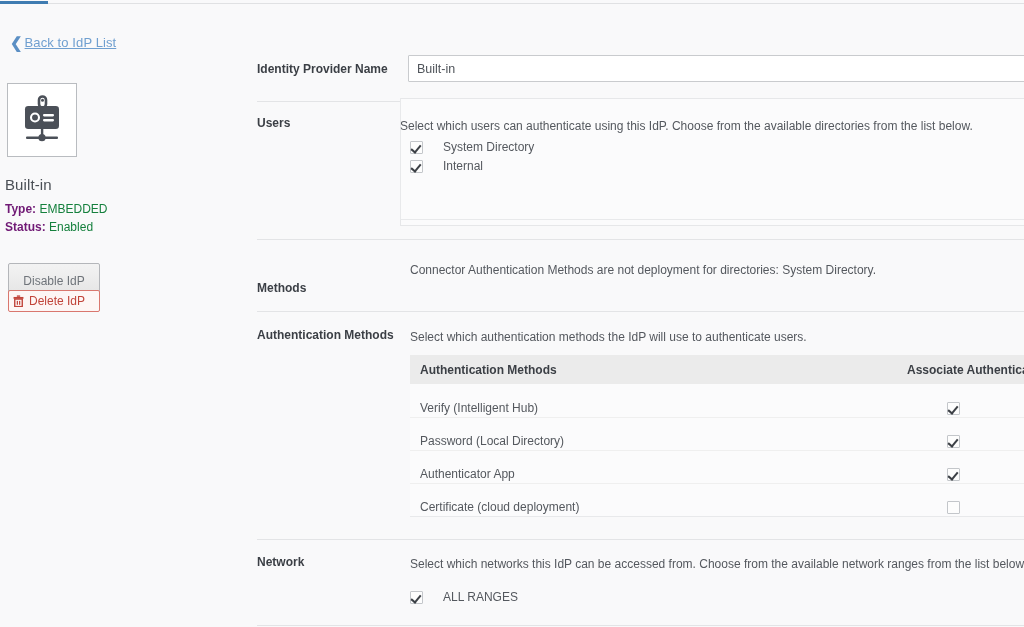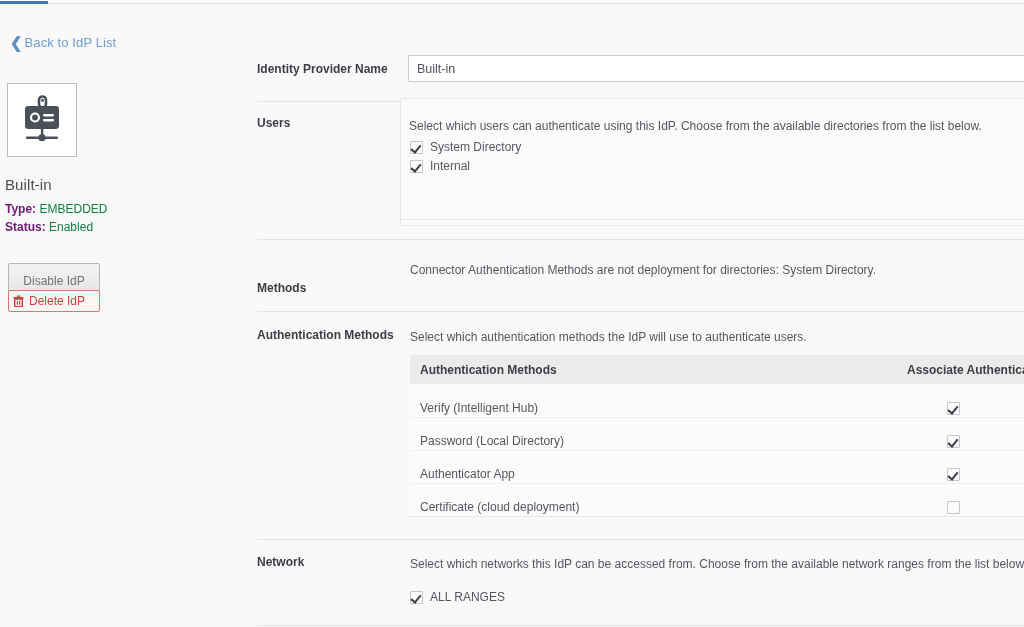--- a/index.html
+++ b/index.html
@@ -37,21 +37,21 @@
     position: absolute; left: 10px; top: 30px;
     font-size: 13px; color: #6f9fd0;
     cursor: pointer; white-space: nowrap;
     display: flex; align-items: center; gap: 1px;
     text-decoration: none;
   }
   #back-link .chev {
     font-size: 15px; color: #5b8fc4; line-height: 1;
     font-weight: bold; margin-right: 1px;
   }
-  #back-link .lbl { letter-spacing: .1px; }
+  #back-link .lbl { letter-spacing: .1px; text-decoration: underline; }
 
   #idp-avatar {
     position: absolute; left: 7px; top: 78px;
     width: 70px; height: 74px;
     border: 1px solid #b9bcc0; background: #ffffff;
     display: flex; align-items: center; justify-content: center;
   }
 
   #idp-name {
     position: absolute; left: 5px; top: 171px;
@@ -131,21 +131,21 @@
   }
   .cb.checked::after {
     content: ""; position: absolute;
     left: 2px; top: 1px;
     width: 4px; height: 8px;
     border-right: 2px solid #3c4046;
     border-bottom: 2px solid #3c4046;
     transform: rotate(40deg);
   }
   .cb-row {
-    position: absolute; display: flex; align-items: center; gap: 7px;
+    position: absolute; display: flex; align-items: center; gap: 20px;
     font-size: 12px; color: #54585e; white-space: nowrap;
   }
 
   
   #users-outer {
     position: absolute; left: 143px; top: 93px;
     width: 698px; height: 128px;
     border: 1px solid #e6e7e9; background: #fbfbfc;
   }
   #users-inner {
@@ -250,21 +250,21 @@
     <input id="idp-name-input" type="text" value="Built-in" style="">
     <div class="divider" style="top:96px;"></div>
   </div>
 
   <div class="section">
     <div class="sec-label" style="left:0px; top:110px;">Users</div>
 
     <div id="users-outer"></div>
     <div id="users-inner"></div>
 
-    <div class="sec-desc" style="left:152px; top:114px;">Select which users can authenticate using this IdP. Choose from the available directories from the list below.</div>
+    <div class="sec-desc" style="left:143px; top:114px;">Select which users can authenticate using this IdP. Choose from the available directories from the list below.</div>
 
     <div class="cb-row" style="left:153px; top:135px;">
       <span class="cb checked"></span>
       <span>System Directory</span>
     </div>
     <div class="cb-row" style="left:153px; top:154px;">
       <span class="cb checked"></span>
       <span>Internal</span>
     </div>
 

